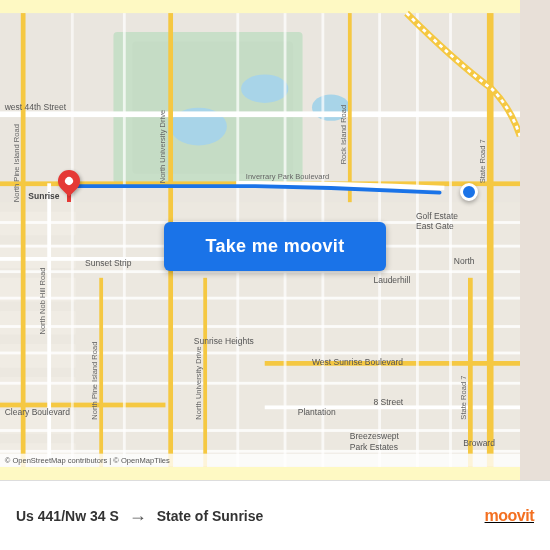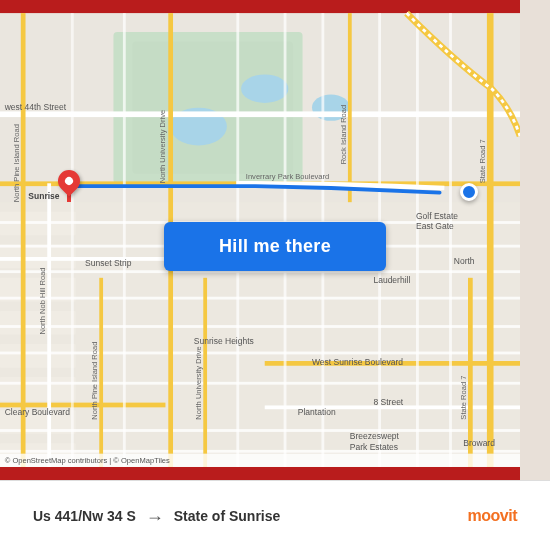--- a/index.html
+++ b/index.html
@@ -3,21 +3,21 @@
   <meta charset="utf-8">
   <style>
     * { margin: 0; padding: 0; box-sizing: border-box; }
     body { width: 550px; height: 550px; overflow: hidden; font-family: Arial, sans-serif; background: #e8e0d8; }
 
     #map-container {
       position: relative;
       width: 520px;
       height: 480px;
       overflow: hidden;
-      background: #b91c1c;
+      background: #fef9c3;
     }
 
     
     .take-me-there-btn {
       position: absolute;
       top: 222px;
       left: 164px;
       width: 222px;
       height: 49px;
       background: #1a73e8;
@@ -86,21 +86,21 @@
       box-shadow: 0 2px 4px rgba(0,0,0,0.3);
     }
 
     
     #bottom-bar {
       width: 550px;
       height: 70px;
       background: #ffffff;
       display: flex;
       align-items: center;
-      padding: 0 33px;
+      padding: 0 16px;
       border-top: 1px solid #ddd;
       gap: 10px;
     }
 
     .route-from {
       font-size: 14px;
       font-weight: 600;
       color: #333;
     }
 
@@ -113,20 +113,21 @@
       font-size: 14px;
       font-weight: 600;
       color: #333;
     }
 
     .moovit-logo {
       margin-left: auto;
       display: flex;
       align-items: flex-end;
       gap: 4px;
+      text-decoration: underline;
     }
 
     .moovit-text {
       font-size: 16px;
       font-weight: 700;
       color: #f37021;
       letter-spacing: -0.5px;
     }
 
     
@@ -249,21 +250,21 @@
   </svg>
 
   <div class="marker-red">
     <div class="pin-head"></div>
     <div class="pin-tip"></div>
   </div>
 
   <div class="marker-blue"></div>
 
   <button class="take-me-there-btn">
-    <span>Hill me there</span>
+    <span>Take me moovit</span>
   </button>
 </div>
 
 <div id="bottom-bar">
   <span class="route-from">Us 441/Nw 34 S</span>
   <span class="arrow-icon">→</span>
   <span class="route-to">State of Sunrise</span>
   <div class="moovit-logo">
     <span class="moovit-text">moovit</span>
   </div>

